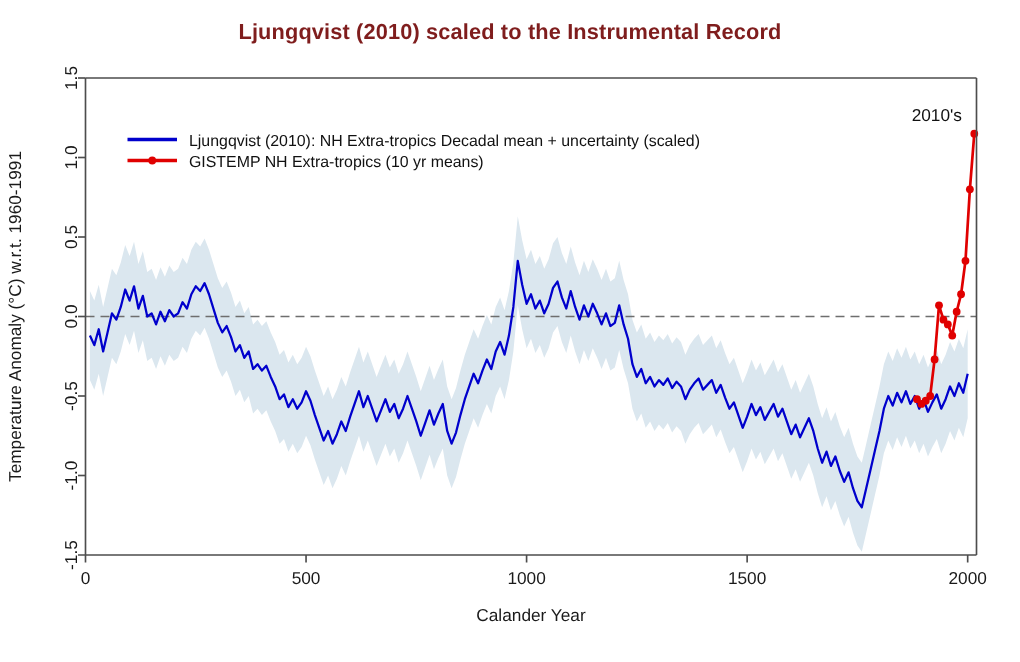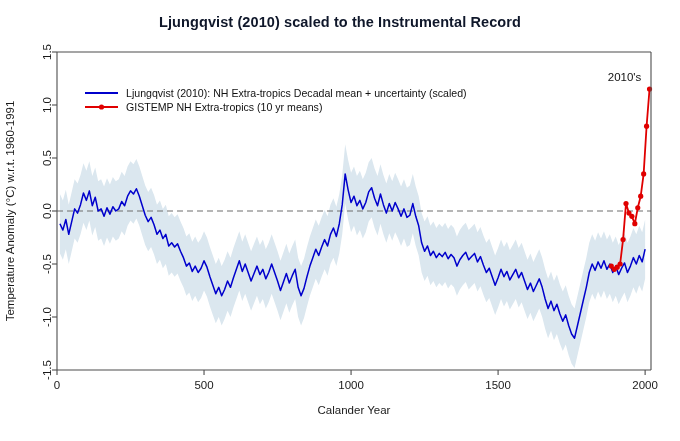--- a/index.html
+++ b/index.html
@@ -4,21 +4,21 @@
 <style>
   html,body{margin:0;padding:0;}
   body{
     width:680px;height:441px;background:#ffffff;
     font-family:"Liberation Sans",sans-serif;
     color:#1a1a1a;overflow:hidden;position:relative;
   }
   #chart-root{position:absolute;inset:0;}
   #chart-title{
     position:absolute;left:0;top:14px;width:680px;text-align:center;
-    font-size:14.5px;font-weight:bold;letter-spacing:.1px;color:#0f172a;
+    font-size:14.5px;font-weight:bold;letter-spacing:.1px;color:#7f1d1d;
   }
   #plot-svg{position:absolute;left:0;top:0;}
   .axis-label{font-size:11.5px;fill:#1a1a1a;font-family:"Liberation Sans",sans-serif;}
   .tick-text{font-size:11.5px;fill:#1a1a1a;font-family:"Liberation Sans",sans-serif;}
   .legend-text{font-size:10.6px;fill:#111111;font-family:"Liberation Sans",sans-serif;}
   .anno-text{font-size:11.5px;fill:#111111;font-family:"Liberation Sans",sans-serif;}
   .axis-line{stroke:#4d4d4d;stroke-width:1.1;fill:none;}
   .tickmark{stroke:#4d4d4d;stroke-width:1.1;}
   .zeroline{stroke:#6e6e6e;stroke-width:1.1;stroke-dasharray:6 4;fill:none;}
 </style>

